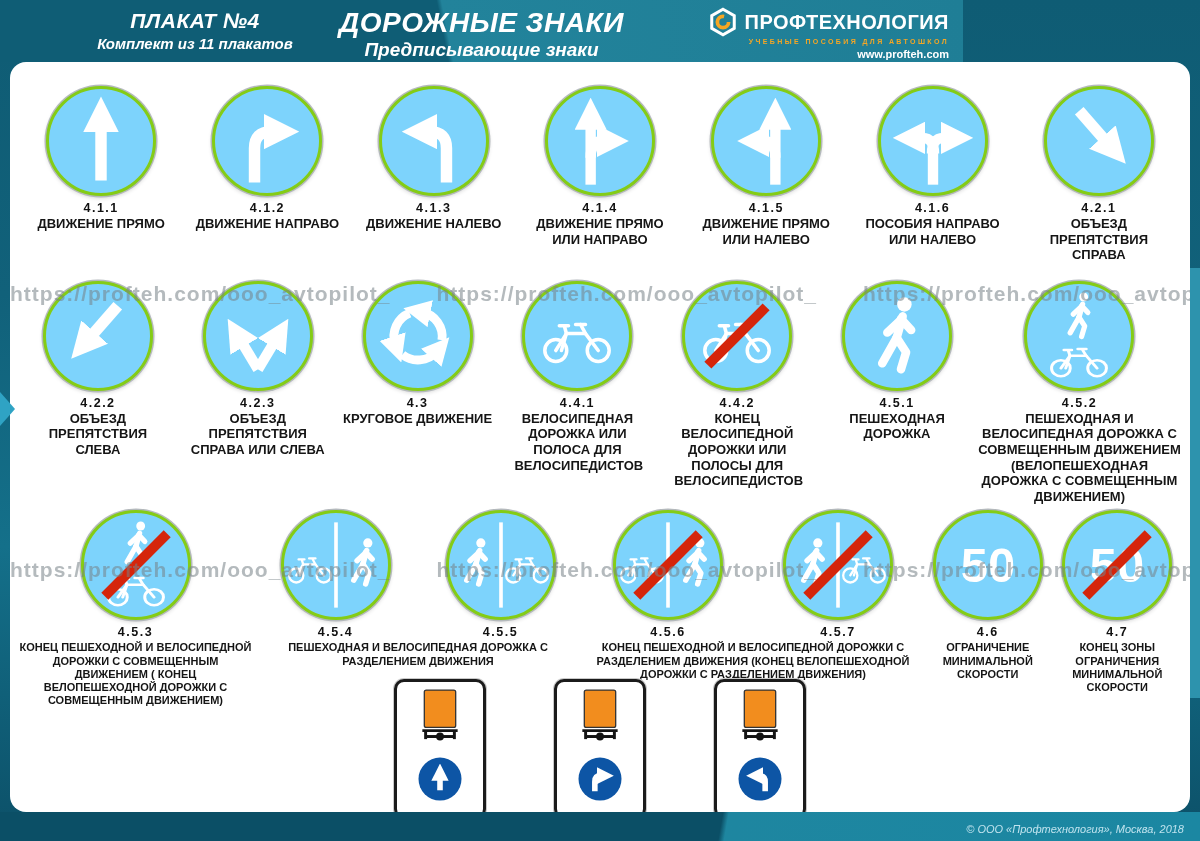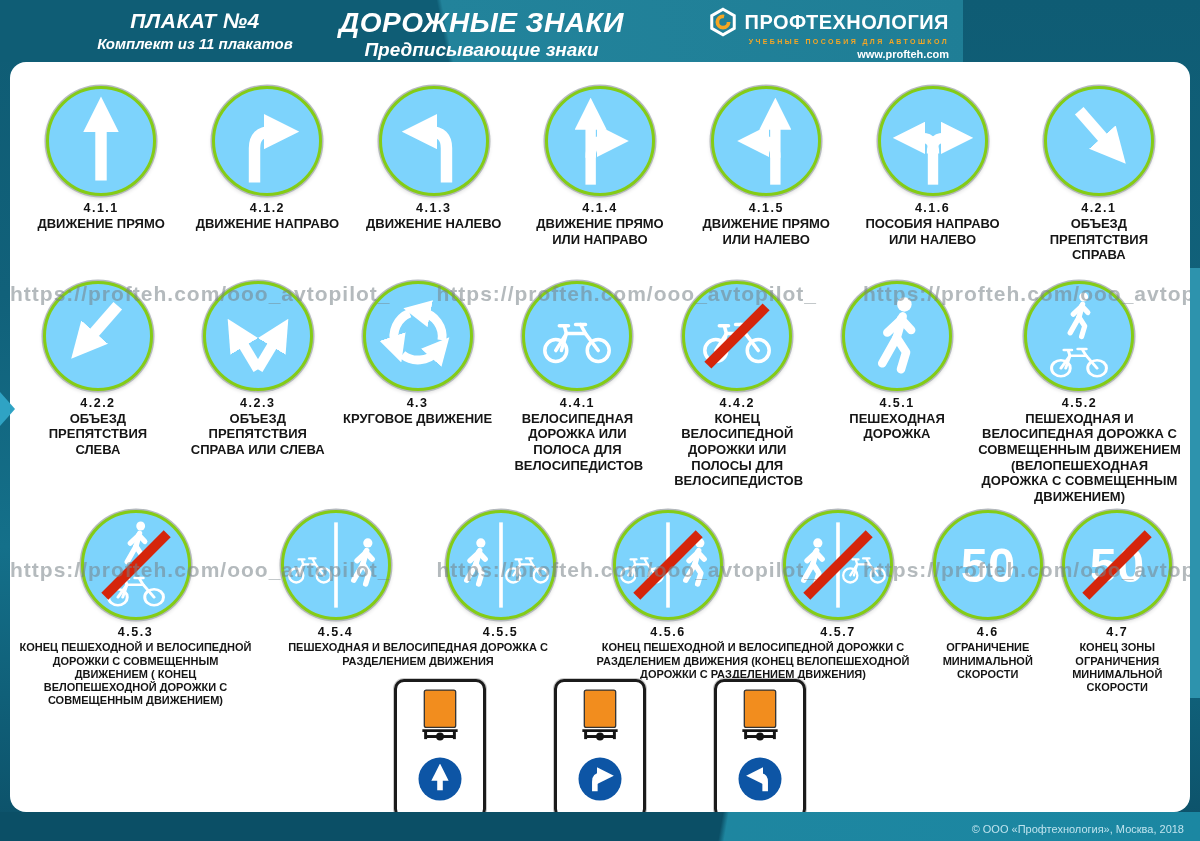--- a/index.html
+++ b/index.html
@@ -20,21 +20,21 @@
   .brand-name{font-size:20px;font-weight:bold;letter-spacing:.5px;}
   .brand-tag{font-size:7px;color:#f5a623;letter-spacing:2.4px;font-weight:bold;margin-top:1px;}
   .brand-site{font-size:11px;font-weight:bold;margin-top:3px;}
   
   .panel{position:absolute;top:62px;left:10px;right:10px;bottom:29px;background:#fff;border-radius:16px;}
   .edge-right{position:absolute;right:0;top:268px;width:10px;height:430px;background:#2d93ad;}
   .edge-tri{position:absolute;left:0;top:392px;width:0;height:0;
             border-top:17px solid transparent;border-bottom:17px solid transparent;border-left:15px solid #2fa3c4;}
   .footer-bar{position:absolute;left:0;bottom:0;width:1200px;height:29px;
               background:linear-gradient(100deg,#0b4f66 0%,#0b4f66 60%,#1e86a0 60.5%,#1b87a2 100%);}
-  .copyright{position:absolute;right:16px;bottom:6px;font-size:11px;color:#bfe3ee;}
+  .copyright{position:absolute;right:16px;bottom:6px;font-size:11px;color:#bfe3ee;font-style:italic;}
   
   .row{display:grid;grid-template-columns:repeat(7,1fr);margin:0 8px;}
   .row1{padding-top:24px;margin-bottom:18px;}
   .row2{margin-bottom:6px;}
   .row3{margin-bottom:0;}
   .cell{display:flex;flex-direction:column;align-items:center;grid-row:1;}
   .sign{width:104px;height:104px;border-radius:50%;background:#7dd3fc;border:3px solid #84cc16;
         box-shadow:0 0 0 1.5px #b4b9bc,0 2px 4px rgba(0,0,0,.18);flex:0 0 auto;}
   .glyph{width:100%;height:100%;display:block;}
   .code{font-weight:bold;font-size:12.5px;letter-spacing:1.5px;color:#111;margin-top:5px;}

